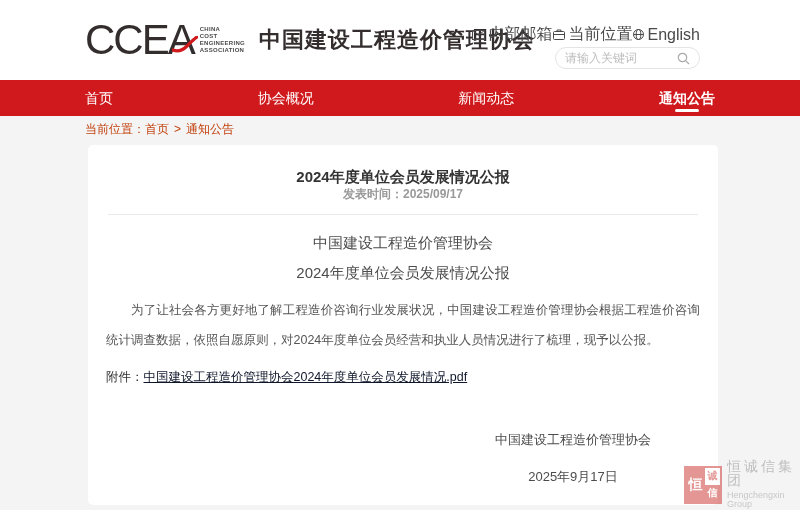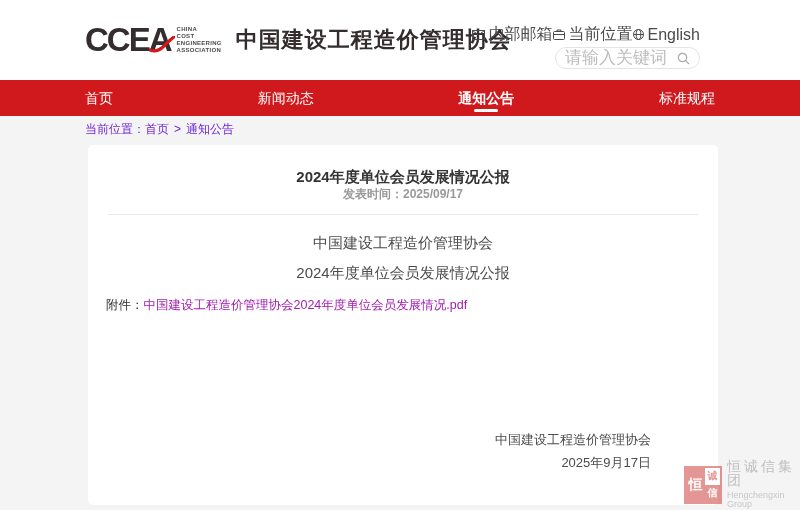--- a/index.html
+++ b/index.html
@@ -14,21 +14,21 @@
   
   .header {
     position:absolute; top:0; left:0; width:800px; height:80px;
     background:#ffffff;
   }
   .logo-row {
     position:absolute; left:85px; top:20px;
     display:flex; align-items:center;
   }
   .logo-acronym {
-    font-size:33px; font-weight:700; letter-spacing:-2px;
+    font-size:42px; font-weight:400; letter-spacing:-2px;
     color:#332d2e; position:relative; line-height:40px;
   }
   .logo-swoosh {
     position:absolute; right:-4px; bottom:6px; width:26px; height:18px;
   }
   .logo-tagline {
     margin-left:6px; font-size:6px; line-height:7px;
     color:#4a4a4a; font-weight:700; letter-spacing:0.3px;
   }
   .site-title {
@@ -41,21 +41,21 @@
   }
   .util-item { display:flex; align-items:center; gap:4px; cursor:pointer; }
   .util-item svg { display:block; }
   .search-box {
     position:absolute; top:47px; right:100px;
     width:145px; height:22px;
     border:1px solid #e4e4e4; border-radius:11px;
     background:#fff; display:flex; align-items:center; padding:0 9px;
   }
   .search-box input {
-    flex:1; border:none; outline:none; font-size:17px;
+    flex:1; border:none; outline:none; font-size:12px;
     color:#555; background:transparent; min-width:0;
     font-family:inherit;
   }
   .search-box input::placeholder { color:#bdbdbd; }
   
   .nav {
     position:absolute; top:80px; left:0; width:800px; height:36px;
     background:#d0191c;
   }
   .nav-inner {
@@ -69,21 +69,21 @@
   .nav-item.active { font-weight:700; }
   .nav-underline {
     position:absolute; left:50%; transform:translateX(-50%);
     bottom:4px; width:24px; height:3px; background:#ffffff; border-radius:2px;
   }
   
   .breadcrumb {
     position:absolute; top:121px; left:85px;
     font-size:12px; color:#999;
   }
-  .breadcrumb span { color:#6d28d9; }
+  .breadcrumb span { color:#c2410c; }
   .breadcrumb .crumb-link { cursor:pointer; }
   .breadcrumb .sep { margin:0 5px; }
   
   .card {
     position:absolute; left:88px; top:145px; width:630px; height:360px;
     background:#ffffff; border-radius:5px;
   }
   .card-title {
     padding-top:22px; text-align:center;
     font-size:15px; font-weight:700; color:#333; line-height:20px;
@@ -99,28 +99,28 @@
   .body-h1 { margin-top:18px; }
   .body-h2 { margin-top:10px; }
   .para {
     margin:12px 18px 0; font-size:12.5px; color:#555;
     line-height:30px; text-indent:2em; text-align:justify;
   }
   .attach {
     margin:13px 18px 0; font-size:12.5px; color:#333; line-height:18px;
   }
   .attach a {
-    color:#a21caf; cursor:pointer;
+    color:#0f172a; text-decoration:underline; cursor:pointer;
   }
   .signature {
     position:absolute; top:286px; right:67px;
     text-align:center; font-size:13px; color:#4c4c4c;
   }
   .signature .sig-name { line-height:18px; }
-  .signature .sig-date { line-height:18px; margin-top:5px;text-align:right; }
+  .signature .sig-date { line-height:18px; margin-top:19px; }
   
   .watermark {
     position:absolute; left:684px; top:460px;
     display:flex; align-items:center; gap:5px; opacity:0.5;
   }
   .seal {
     width:38px; height:38px; border:2px solid #c9302c;
     display:flex; background:#fff;
   }
   .seal-left {
@@ -194,41 +194,42 @@
     <svg width="13" height="13" viewBox="0 0 13 13">
       <circle cx="5.5" cy="5.5" r="4.2" fill="none" stroke="#aaa" stroke-width="1.2"></circle>
       <path d="M8.8 8.8 L12 12" stroke="#aaa" stroke-width="1.2"></path>
     </svg>
   </div>
 </div>
 
 <div class="nav">
   <div class="nav-inner">
     <div class="nav-item">首页</div>
+    <div class="nav-item">协会概况</div>
     <div class="nav-item">新闻动态</div>
     <div class="nav-item active">
       <span>通知公告</span>
       <div class="nav-underline"></div>
     </div>
-    <div class="nav-item">标准规程</div>
   </div>
 </div>
 
 <div class="breadcrumb">
   <span>当前位置：</span><span class="crumb-link">首页</span><span class="sep">&gt;</span><span class="crumb-link">通知公告</span>
 </div>
 
 <div class="card">
   <div class="card-title">2024年度单位会员发展情况公报</div>
   <div class="card-meta">发表时间：2025/09/17</div>
   <div class="divider"></div>
 
   <div class="body-h1">中国建设工程造价管理协会</div>
   <div class="body-h2">2024年度单位会员发展情况公报</div>
 
+  <div class="para">为了让社会各方更好地了解工程造价咨询行业发展状况，中国建设工程造价管理协会根据工程造价咨询统计调查数据，依照自愿原则，对2024年度单位会员经营和执业人员情况进行了梳理，现予以公报。</div>
 
   <div class="attach">
     <span>附件：</span><a>中国建设工程造价管理协会2024年度单位会员发展情况.pdf</a>
   </div>
 
   <div class="signature">
     <div class="sig-name">中国建设工程造价管理协会</div>
     <div class="sig-date">2025年9月17日</div>
   </div>
 </div>

